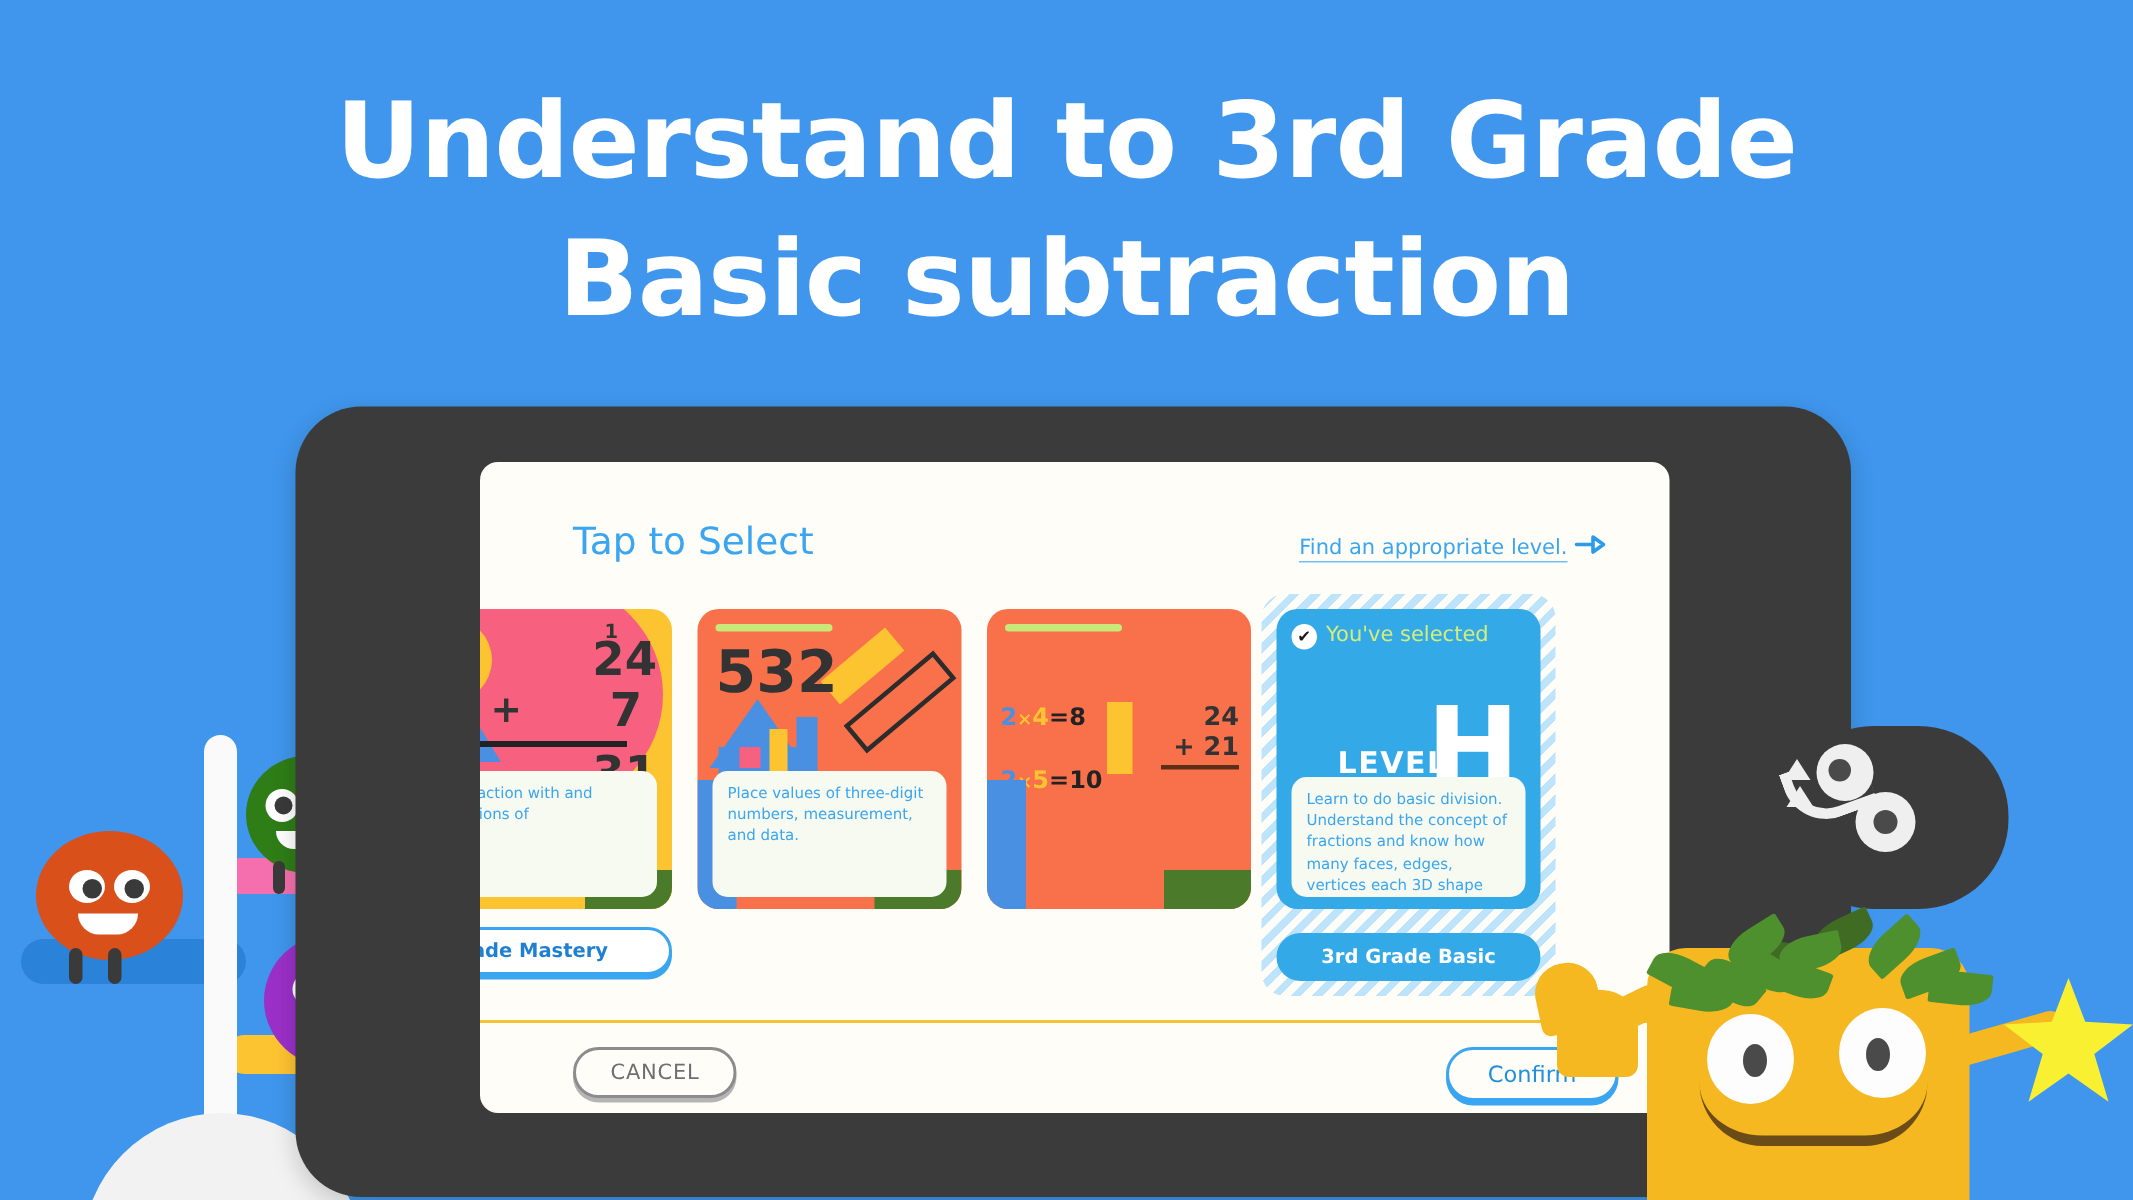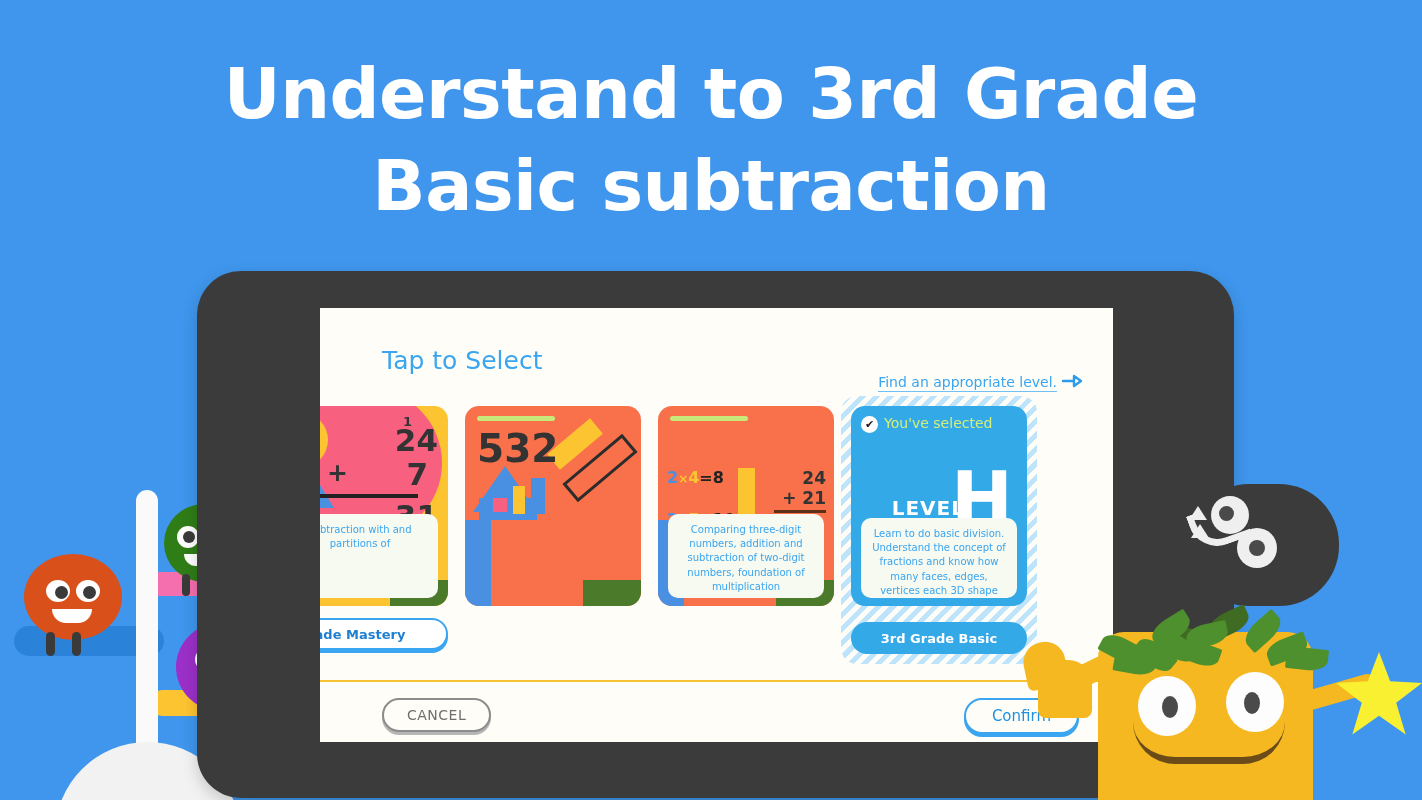--- a/index.html
+++ b/index.html
@@ -63,23 +63,22 @@
   
   .tablet {
     position:absolute; left: 197px; top: 271px;
     width: 1037px; height: 527px;
     background:#3b3b3b; border-radius: 44px;
     box-shadow: 0 6px 16px rgba(0,0,0,0.18);
   }
   .tablet-screen {
     position:absolute; left: 123px; top: 37px;
     width: 793px; height: 434px;
-    background:#fefdf7; border-radius: 0;
+    background:#fefdf7; border-radius: 12px;
     overflow:hidden;
-    text-align:center;
   }
   
   .dark-knob {
     position:absolute; left: 1189px; top: 484px;
     width: 150px; height: 122px;
     background:#3b3b3b; border-radius: 60px 60px 60px 60px;
     z-index: 1;
   }
   .knob-eye { position:absolute; background:#efefef; border-radius:50%; }
   .knob-pupil { position:absolute; background:#4a4a4a; border-radius:50%; }
@@ -98,22 +97,22 @@
   .screen-inner { position:absolute; inset:0; }
   .scr-header {
     position:absolute; left: 62px; top: 38px; right: 30px; height: 40px;
   }
   .tap-title {
     position:absolute; left:0; top:0;
     font-size: 25px; color:#3aa5f0; font-weight: 400;
     font-family:"DejaVu Sans", sans-serif;
   }
   .find-link {
-    position:absolute; right: 0; top: 8px;
-    display:flex; align-items:center; gap:4px;margin-top:18px;
+    position:absolute; right: 12px; top: 8px;
+    display:flex; align-items:center; gap:4px;
   }
   .find-link .ftxt {
     font-size: 14px; color:#3aa5f0;
     border-bottom: 1px solid #6fc0f5; padding-bottom:1px;
     font-family:"DejaVu Sans", sans-serif;
   }
 
   
   .cards {
     position:absolute; left: 0; top: 98px; width: 793px; height: 250px;
@@ -359,39 +358,39 @@
             <div style="position:absolute;left:8px;top:60px;width:0;height:0;border-left:32px solid transparent;border-right:32px solid transparent;border-bottom:46px solid #4a90e2;"></div>
             <div style="position:absolute;left:14px;top:92px;width:58px;height:22px;background:#4a90e2;"></div>
             <div style="position:absolute;left:28px;top:92px;width:14px;height:14px;background:#f8607f;"></div>
             <div style="position:absolute;left:48px;top:80px;width:12px;height:28px;background:#fdc432;"></div>
             <div style="position:absolute;left:66px;top:72px;width:14px;height:36px;background:#4a90e2;"></div>
             <div style="position:absolute;left:82px;top:28px;width:56px;height:20px;background:#fdc432;transform:rotate(-40deg);"></div>
             <div style="position:absolute;left:96px;top:50px;width:78px;height:24px;border:3px solid #2c2c2c;transform:rotate(-40deg);"></div>
             <div class="big-num" style="left:12px;top:20px;font-size:39px;">532</div>
             <div class="corner-blue"></div>
             <div class="corner-green"></div>
+            <div class="desc-box">Place values of three-digit numbers, measurement, and data.</div>
           </div>
         </div>
 
         <div class="card-wrap" style="left:338px;">
           <div class="card" style="background:#f8714a;">
             <div class="green-rule"></div>
             <div style="position:absolute;left:80px;top:62px;width:17px;height:48px;background:#fdc432;"></div>
             <div style="position:absolute;left:9px;top:62px;font-size:16px;font-weight:700;font-family:'DejaVu Sans',sans-serif;">
               <span style="color:#4a90e2;">2</span><span style="color:#fdc432;font-size:12px;">×</span><span style="color:#fdc432;">4</span><span style="color:#222;">=8</span>
             </div>
             <div style="position:absolute;left:9px;top:83px;font-size:16px;font-weight:700;font-family:'DejaVu Sans',sans-serif;margin-top:21px;">
               <span style="color:#4a90e2;">2</span><span style="color:#fdc432;font-size:12px;">×</span><span style="color:#fdc432;">5</span><span style="color:#222;">=10</span>
             </div>
             <div class="big-num" style="right:8px;top:62px;font-size:17px;">24</div>
             <div class="big-num" style="right:8px;top:82px;font-size:17px;">+ 21</div>
             <div style="position:absolute;right:8px;top:104px;width:52px;height:3px;background:#5b3016;"></div>
             <div class="corner-blue"></div>
             <div class="corner-green"></div>
-            <div class="desc-box">Comparing three-digit numbers, addition and subtraction of two-digit numbers, foundation of multiplication</div>
           </div>
         </div>
 
         <div class="card-wrap" style="left:531px;">
           <div class="sel-frame"></div>
           <div class="card card-sel" style="position:absolute;left:0;top:0;">
             <div class="sel-check">✔</div>
             <div class="sel-label">You've selected</div>
             <div class="lvl-word">LEVEL</div>
             <div class="lvl-letter">H</div>

